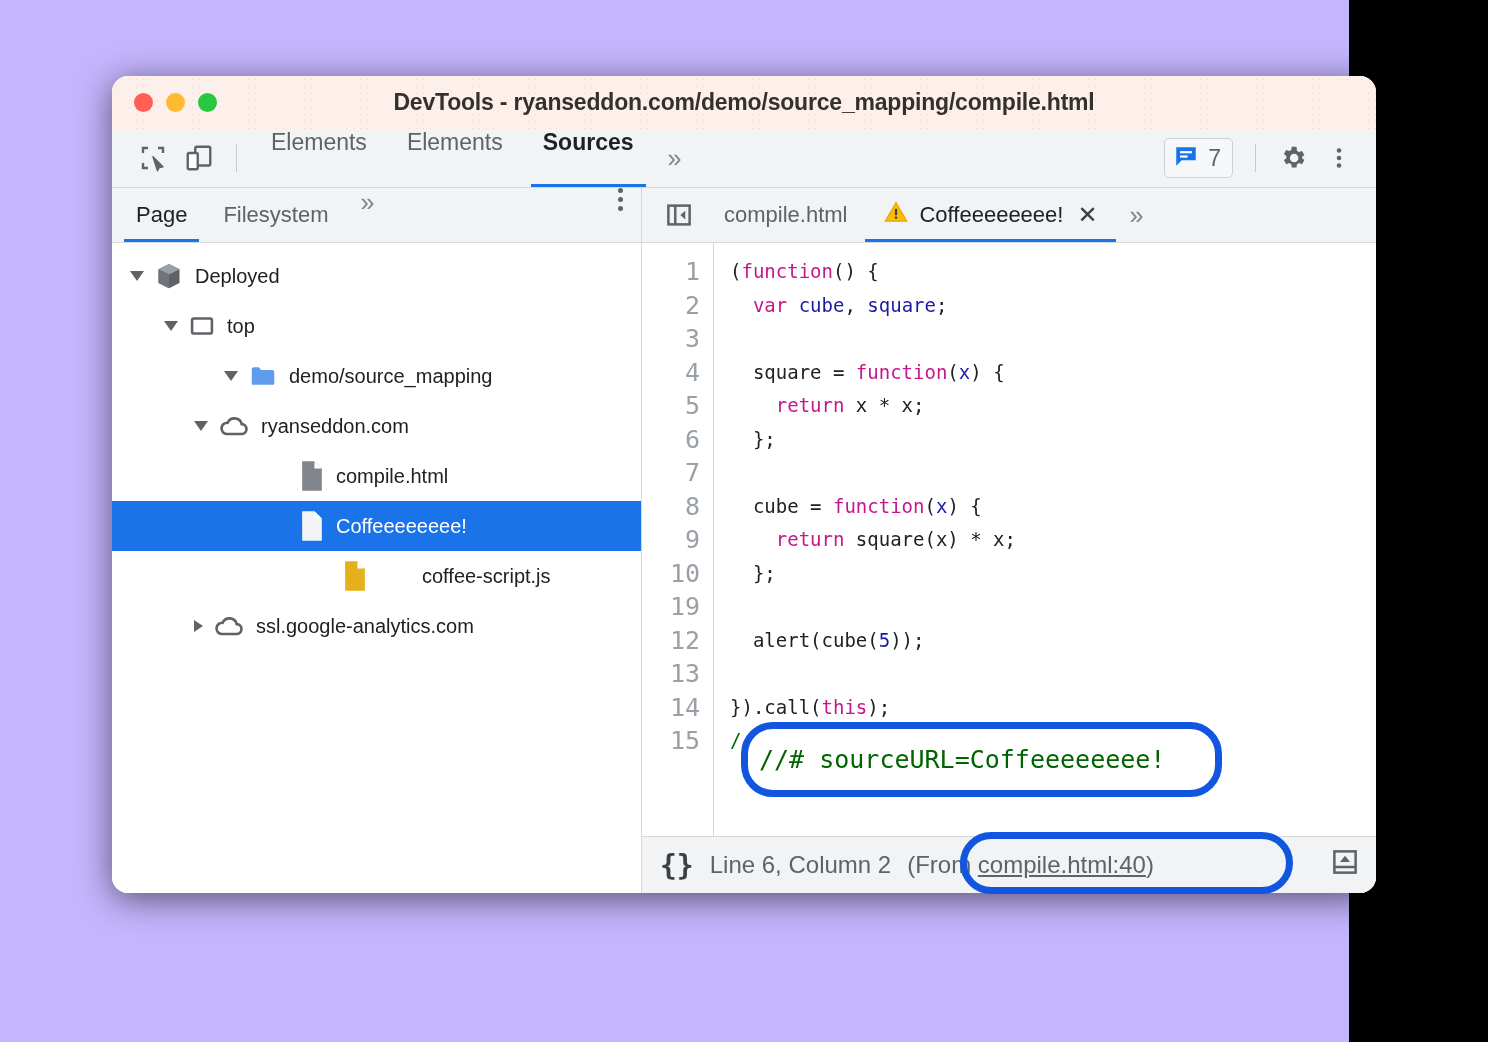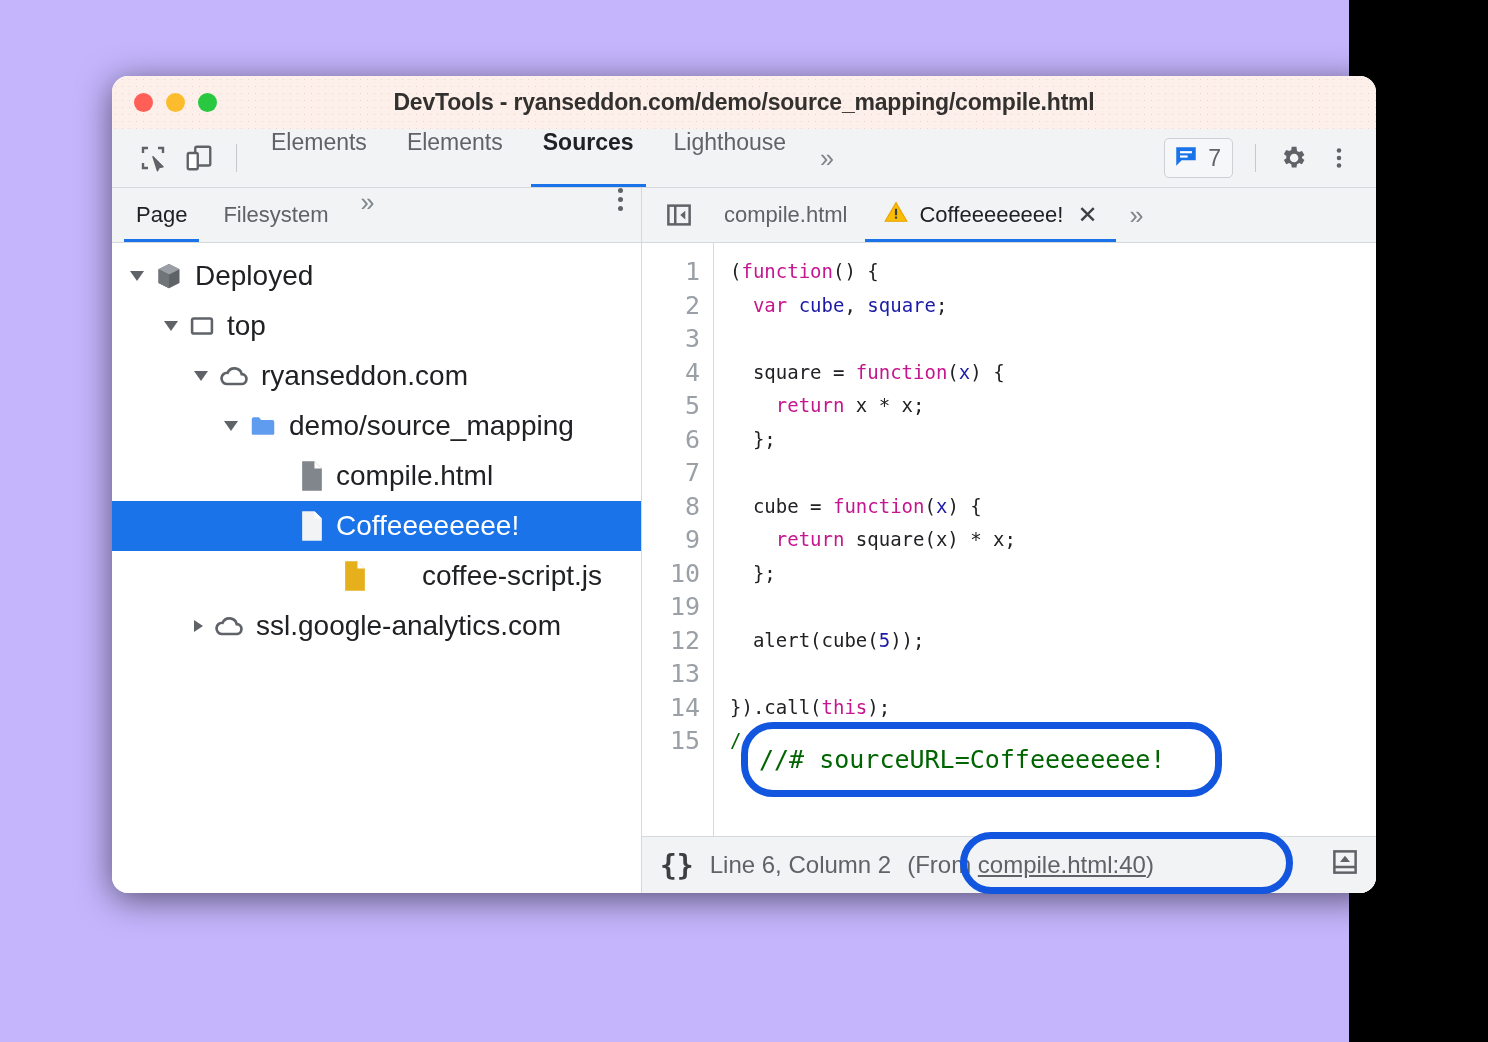--- a/index.html
+++ b/index.html
@@ -113,21 +113,21 @@
     margin-left:auto; margin-right:18px;
     display:flex; flex-direction:column; gap:4px; align-items:center;
   }
   .kebab i { width:5px; height:5px; border-radius:50%; background:#5f6368; display:block; }
 
   
   .tree { padding-top: 8px; flex:1; overflow:hidden; }
   .tnode {
     display:flex; align-items:center;
     height: 50px;
-    font-size: 28px; color:#202124;
+    font-size: 20px; color:#202124;
     white-space:nowrap;
   }
   .tnode.sel { background:#1a73e8; color:#fff; }
   .tri {
     width: 0; height: 0;
     border-left: 9px solid #5f6368;
     border-top: 6.5px solid transparent;
     border-bottom: 6.5px solid transparent;
     margin-right: 10px; flex:none;
   }
@@ -248,23 +248,20 @@
 
       <div class="panel-tabs">
         <div class="ptab">
           <span>Elements</span>
         </div>
         <div class="ptab">
           <span>Elements</span>
         </div>
         <div class="ptab active">
           <span>Sources</span>
-        </div>
-        <div class="ptab">
-          <span>Lighthouse</span>
         </div>
         <div class="chev">»</div>
       </div>
 
       <div class="tb-right">
         <div class="msg-badge">
           <span>
             <svg width="26" height="26" viewBox="0 0 24 24">
               <path d="M3 4h18v12H8l-5 5V4z" fill="#1a73e8"></path>
               <rect x="6.5" y="7.5" width="11" height="2" fill="#fff"></rect>
@@ -324,38 +321,38 @@
           <div class="tnode" style="padding-left:52px;">
             <span class="tri open"></span>
             <span class="ticon">
               <svg width="28" height="28" viewBox="0 0 24 24" fill="none" stroke="#5f6368" stroke-width="2.2">
                 <rect x="3.5" y="5.5" width="17" height="13" rx="1.6"></rect>
               </svg>
             </span>
             <span class="tlabel">top</span>
           </div>
 
+          <div class="tnode" style="padding-left:112px;">
+            <span class="tri open"></span>
+            <span class="ticon">
+              <svg width="30" height="30" viewBox="0 0 24 24">
+                <path d="M3 6.5A1.5 1.5 0 0 1 4.5 5h4.2l1.8 2.2h9A1.5 1.5 0 0 1 21 8.7v9.3a1 1 0 0 1-1 1H4a1 1 0 0 1-1-1V6.5z" fill="#5f9cf0"></path>
+              </svg>
+            </span>
+            <span class="tlabel">demo/source_mapping</span>
+          </div>
+
           <div class="tnode" style="padding-left:82px;">
             <span class="tri open"></span>
             <span class="ticon">
               <svg width="32" height="32" viewBox="0 0 24 24" fill="none" stroke="#5f6368" stroke-width="2">
                 <path d="M6.5 18h11a3.7 3.7 0 0 0 .3-7.4A5.6 5.6 0 0 0 7.2 9.6 4.2 4.2 0 0 0 6.5 18z"></path>
               </svg>
             </span>
             <span class="tlabel">ryanseddon.com</span>
-          </div>
-
-          <div class="tnode" style="padding-left:112px;">
-            <span class="tri open"></span>
-            <span class="ticon">
-              <svg width="30" height="30" viewBox="0 0 24 24">
-                <path d="M3 6.5A1.5 1.5 0 0 1 4.5 5h4.2l1.8 2.2h9A1.5 1.5 0 0 1 21 8.7v9.3a1 1 0 0 1-1 1H4a1 1 0 0 1-1-1V6.5z" fill="#5f9cf0"></path>
-              </svg>
-            </span>
-            <span class="tlabel">demo/source_mapping</span>
           </div>
 
           <div class="tnode" style="padding-left:168px;">
             <span class="tri blank"></span>
             <span class="ticon">
               <svg width="26" height="32" viewBox="0 0 20 26">
                 <path d="M2 1h10l6 6v18H2V1z" fill="#80868b"></path>
                 <path d="M12 1l6 6h-6V1z" fill="#fff"></path>
               </svg>
             </span>

